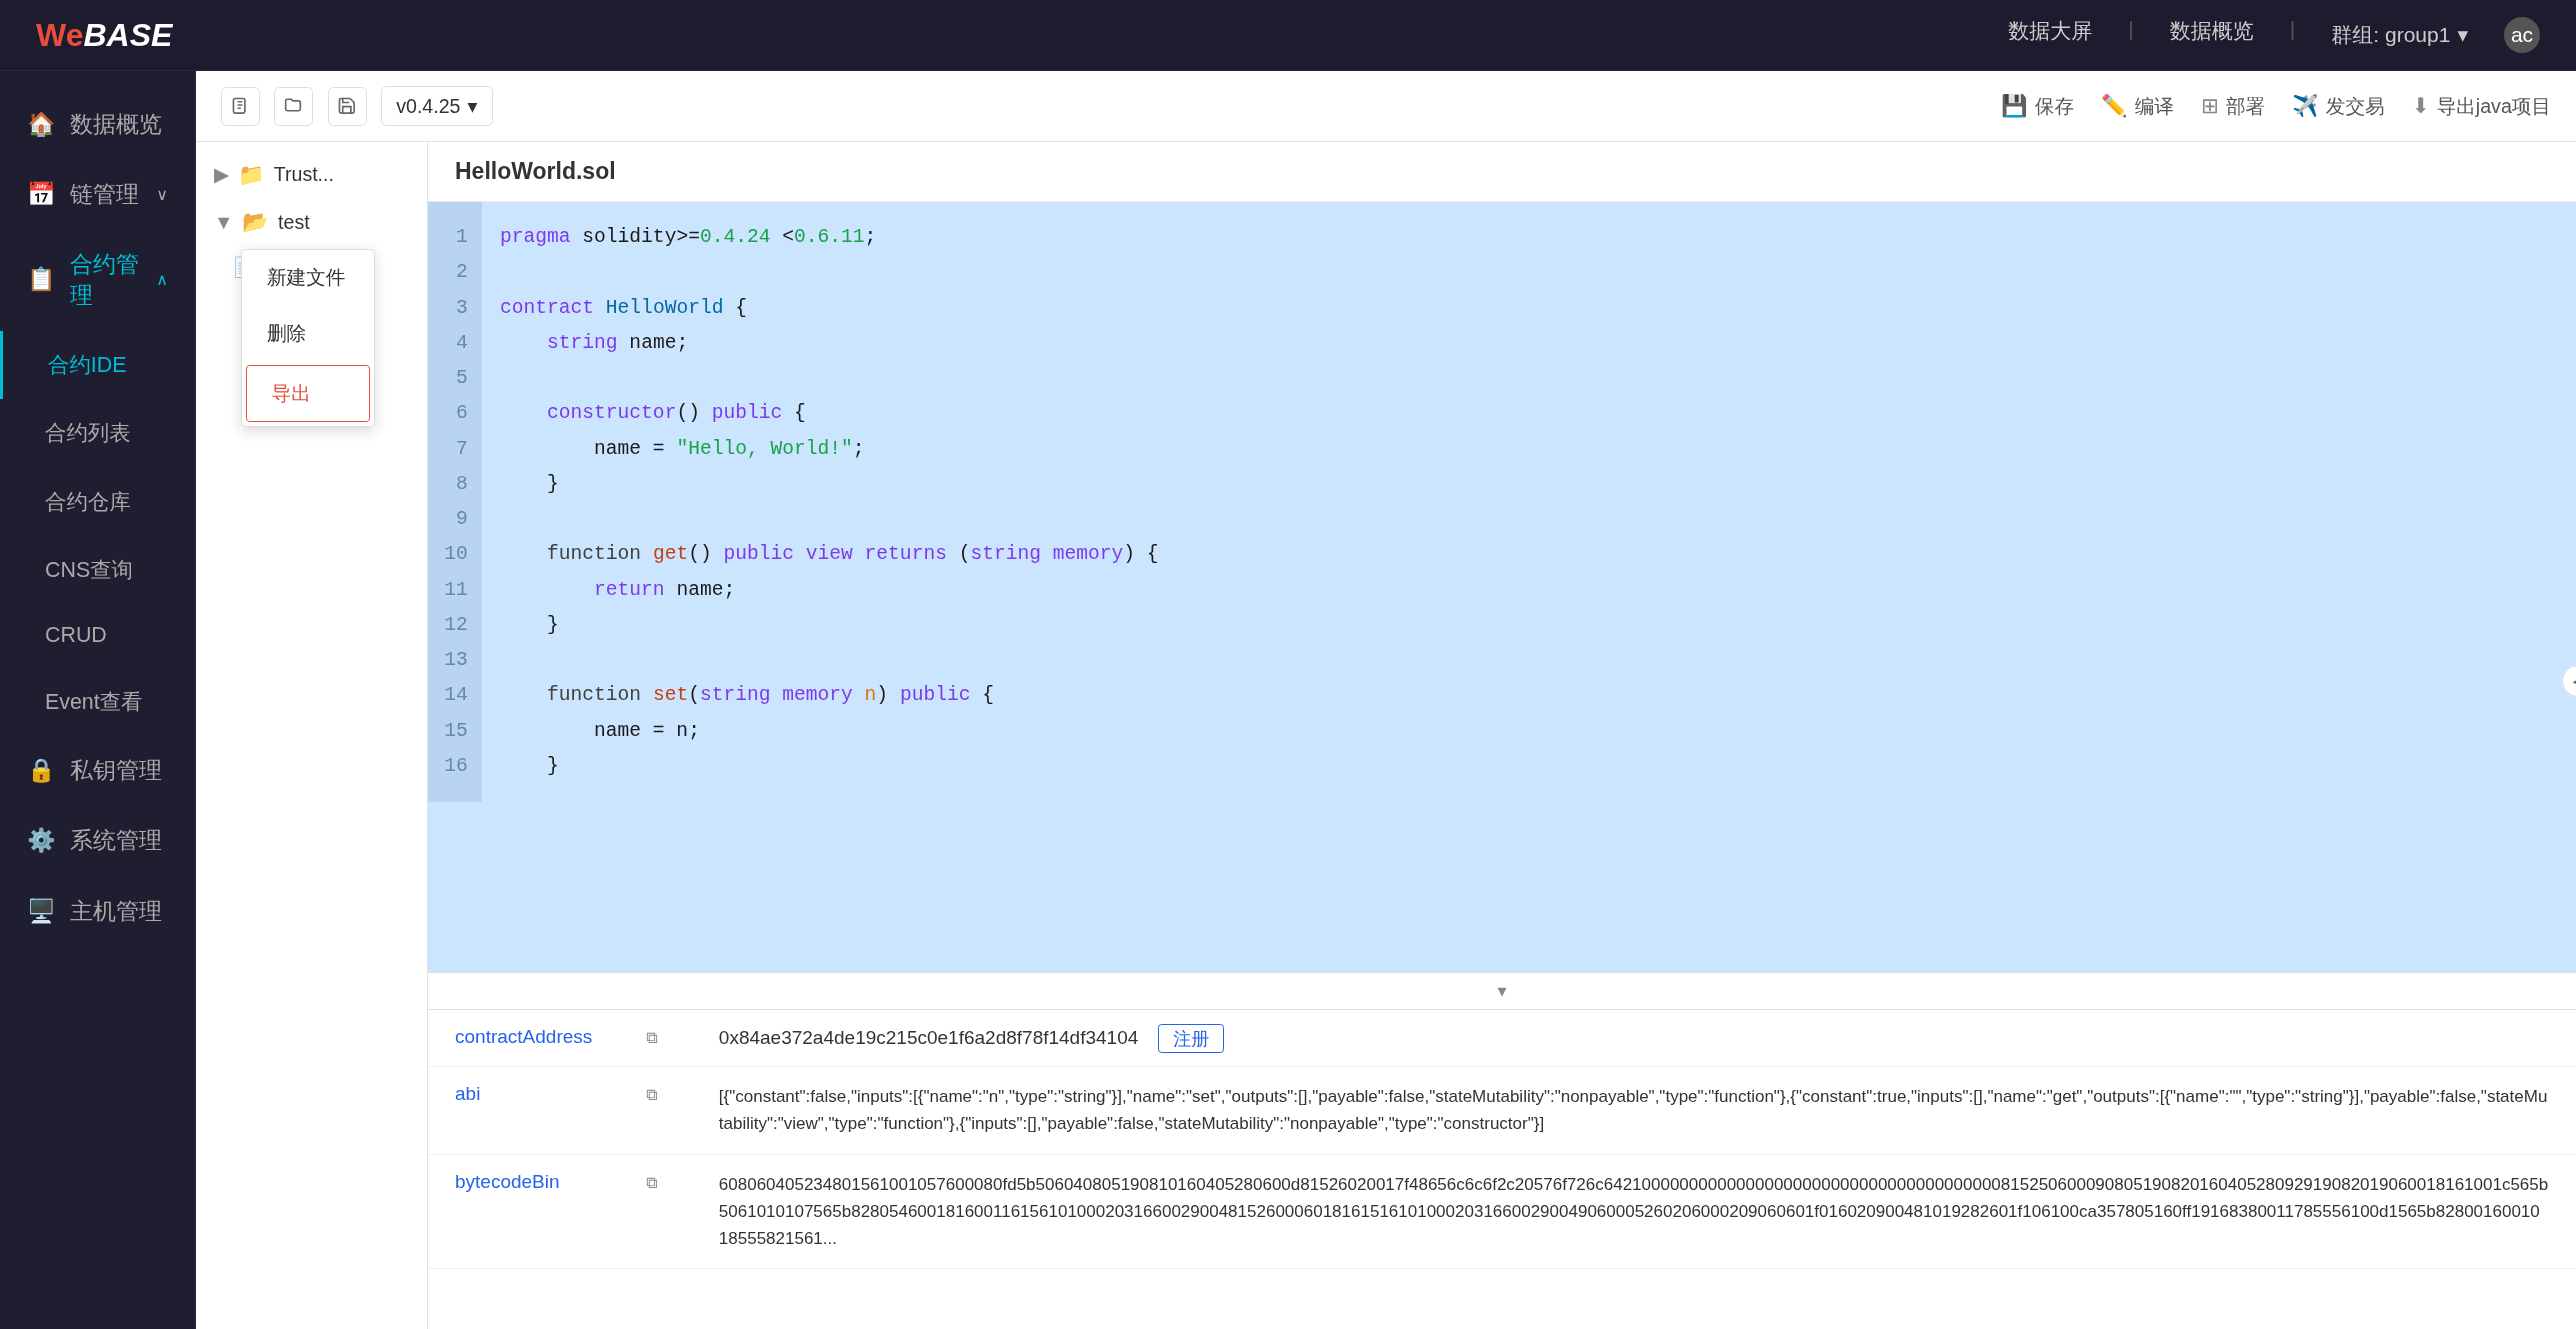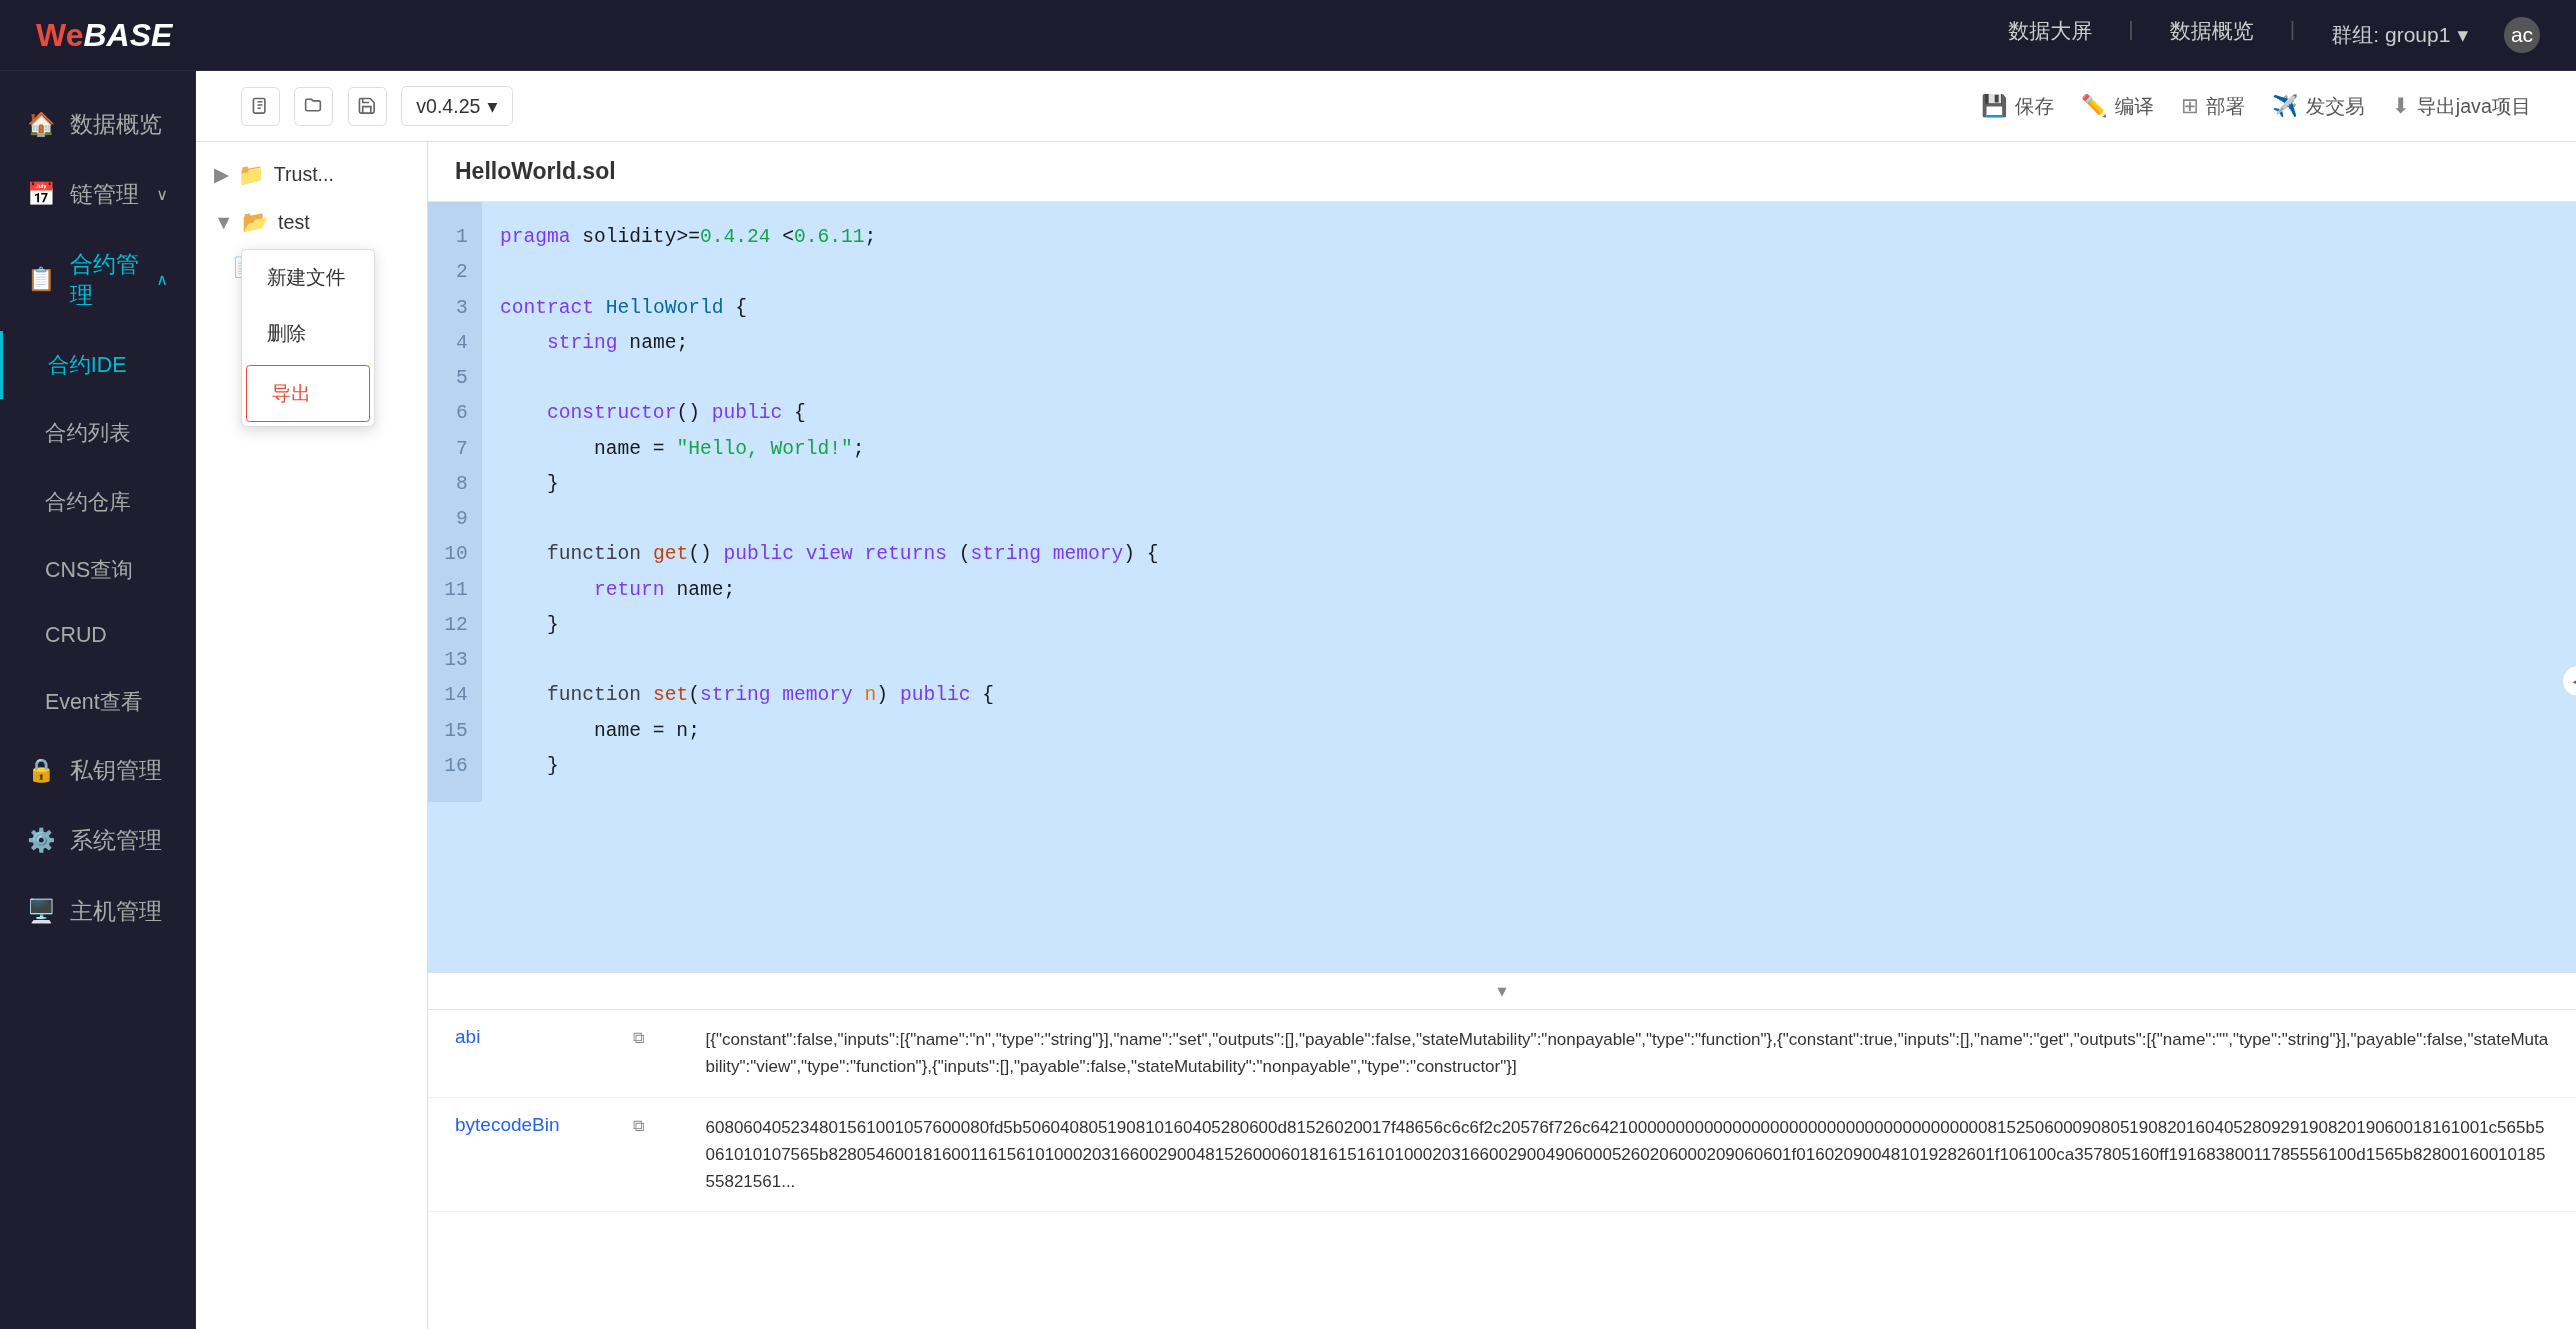--- a/index.html
+++ b/index.html
@@ -76,21 +76,21 @@
       background: #f0f2f5;
       overflow: hidden;
     }
 
     
     .ide-toolbar {
       background: #fff;
       height: 71px;
       display: flex;
       align-items: center;
-      padding: 0 45px;
+      padding: 0 25px;
       border-bottom: 0.9px solid #e0e0e0;
       gap: 18px;
     }
     .ide-toolbar-left {
       display: flex; align-items: center; gap: 14.3px;
     }
     .ide-icon-btn {
       width: 39px; height: 39px;
       border: 0.9px solid #ddd; border-radius: 5.4px;
       display: flex; align-items: center; justify-content: center;
@@ -466,20 +466,30 @@
           </div>
         </div>
 
         <div class="bottom-panel">
           <div class="bottom-toggle">
             <span class="bottom-toggle-icon">▾</span>
           </div>
           <table class="contract-info-table">
             <tbody>
               <tr>
+                <td>contractAddress</td>
+                <td>
+                  <span class="copy-icon">⧉</span>
+                </td>
+                <td>
+                  <span class="address-text">0x84ae372a4de19c215c0e1f6a2d8f78f14df34104</span>
+                  <span class="register-btn">注册</span>
+                </td>
+              </tr>
+              <tr>
                 <td>abi</td>
                 <td>
                   <span class="copy-icon">⧉</span>
                 </td>
                 <td style="font-size:17px; color:#333; line-height:1.6;">[{"constant":false,"inputs":[{"name":"n","type":"string"}],"name":"set","outputs":[],"payable":false,"stateMutability":"nonpayable","type":"function"},{"constant":true,"inputs":[],"name":"get","outputs":[{"name":"","type":"string"}],"payable":false,"stateMutability":"view","type":"function"},{"inputs":[],"payable":false,"stateMutability":"nonpayable","type":"constructor"}]</td>
               </tr>
               <tr>
                 <td>bytecodeBin</td>
                 <td>
                   <span class="copy-icon">⧉</span>

